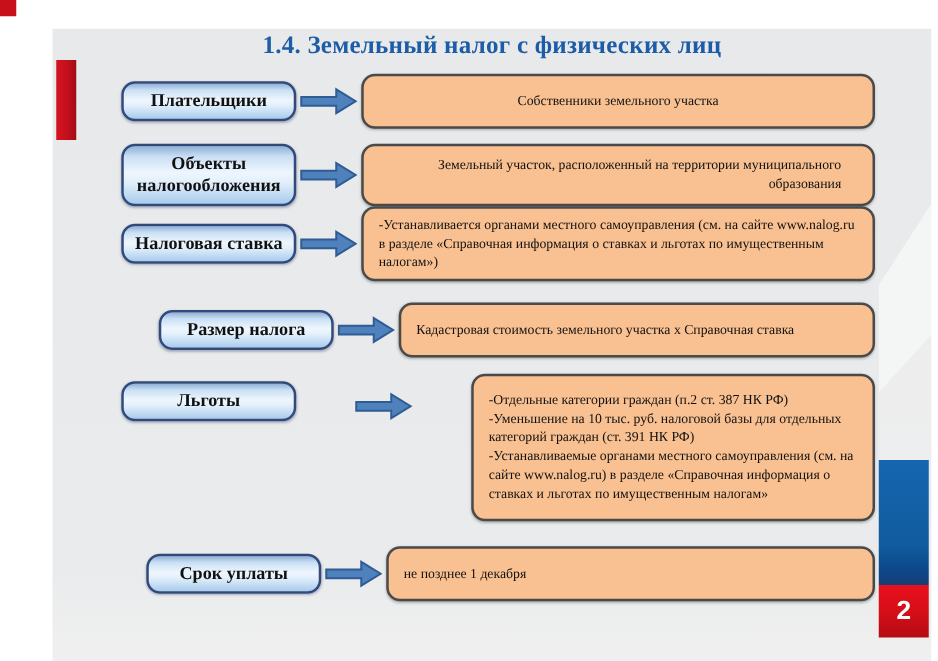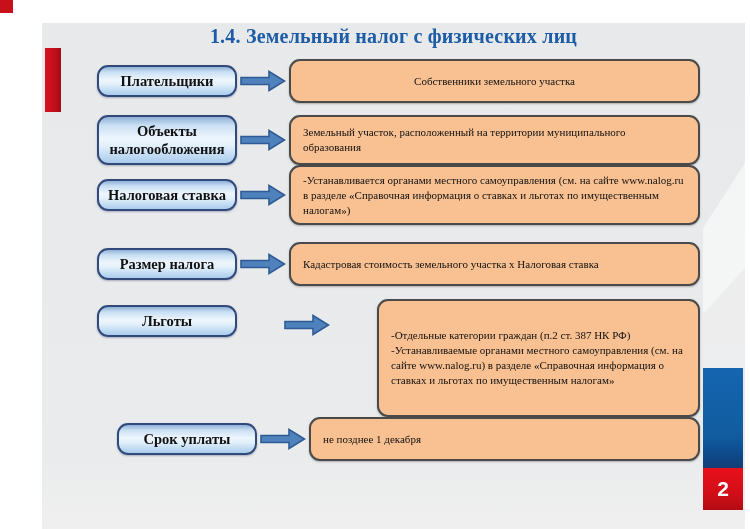--- a/index.html
+++ b/index.html
@@ -30,22 +30,22 @@
     background:linear-gradient(90deg,#d41420 0%,#c40f1c 55%,#9f0d15 100%);
   }
   .rows{
     position:absolute;left:27px;top:36px;width:631px;
     display:flex;flex-direction:column;
   }
   .row{display:flex;align-items:center;}
   .row.r1{min-height:44px;margin-bottom:12px;}
   .row.r2{min-height:48px;}
   .row.r3{min-height:60px;margin-bottom:17px;}
-  .row.r4{min-height:44px;margin-bottom:13px;}
-  .row.r5{min-height:118px;margin-bottom:0;align-items:flex-start;gap:44px;}
+  .row.r4{min-height:44px;margin-bottom:13px;margin-left:30px;}
+  .row.r5{min-height:118px;margin-bottom:20px;align-items:flex-start;gap:44px;}
   .row.r6{min-height:44px;margin-left:20px;}
   .label-wrap{
     width:140px;flex:0 0 140px;
     display:flex;align-items:center;justify-content:center;align-self:stretch;padding-left:28px;
   }
   .row.r5 .label-wrap{align-items:flex-start;padding-top:6px;}
   .label-box{
     width:100%;
     box-sizing:border-box;
     border:2px solid #31497b;
@@ -68,21 +68,21 @@
     border:2px solid #4a4a4a;
     border-radius:11px;
     background:#f9c191;
     box-shadow:0 1px 2px rgba(60,60,60,.35);
     padding:5px 12px;
     display:flex;flex-direction:column;justify-content:center;
     font-size:11px;color:#111;line-height:1.36;
   }
   .content-box.center{align-items:center;text-align:center;}
   .content-box .line{display:block;}
-  .clamp-2{max-width:370px;}
+  .clamp-2{max-width:370px;text-align:right;}
   .right-blue-bar{
     position:absolute;right:2px;top:345px;width:40px;height:100px;
     background:linear-gradient(180deg,#1565b0 0%,#115c9f 68%,#0d4a8c 86%,#143e76 100%);
   }
   .page-num{
     position:absolute;right:2px;top:445px;width:40px;height:42px;
     background:linear-gradient(180deg,#e8101c 0%,#d40e18 55%,#b30c13 100%);
     color:#fff;
     font-family:"Liberation Sans","DejaVu Sans",sans-serif;
     font-size:21px;font-weight:bold;
@@ -152,35 +152,36 @@
     <div class="row r4">
       <div class="label-wrap">
         <div class="label-box">Размер налога</div>
       </div>
       <div class="arrow-wrap">
         <svg width="46" height="24" viewBox="0 0 46 24">
             <path d="M1 8.5 L29 8.5 L29 2.5 L44.5 12 L29 21.5 L29 15.5 L1 15.5 Z" fill="#4f81bd" stroke="#2f5c94" stroke-width="1.6"></path>
           </svg>
       </div>
       <div class="content-box">
-        <span class="line">Кадастровая стоимость земельного участка x Налоговая ставка</span>
+        <span class="line">Кадастровая стоимость земельного участка x Справочная ставка</span>
       </div>
     </div>
 
     <div class="row r5">
       <div class="label-wrap">
         <div class="label-box">Льготы</div>
       </div>
       <div class="arrow-wrap">
         <svg width="46" height="24" viewBox="0 0 46 24">
             <path d="M1 8.5 L29 8.5 L29 2.5 L44.5 12 L29 21.5 L29 15.5 L1 15.5 Z" fill="#4f81bd" stroke="#2f5c94" stroke-width="1.6"></path>
           </svg>
       </div>
       <div class="content-box">
         <span class="line">-Отдельные категории граждан (п.2 ст. 387 НК РФ)</span>
+        <span class="line">-Уменьшение на 10 тыс. руб. налоговой базы для отдельных категорий граждан (ст. 391 НК РФ)</span>
         <span class="line">-Устанавливаемые органами местного самоуправления (см. на сайте www.nalog.ru) в разделе «Справочная информация о ставках и льготах по имущественным налогам»</span>
       </div>
     </div>
 
     <div class="row r6">
       <div class="label-wrap">
         <div class="label-box">Срок уплаты</div>
       </div>
       <div class="arrow-wrap">
         <svg width="46" height="24" viewBox="0 0 46 24">

